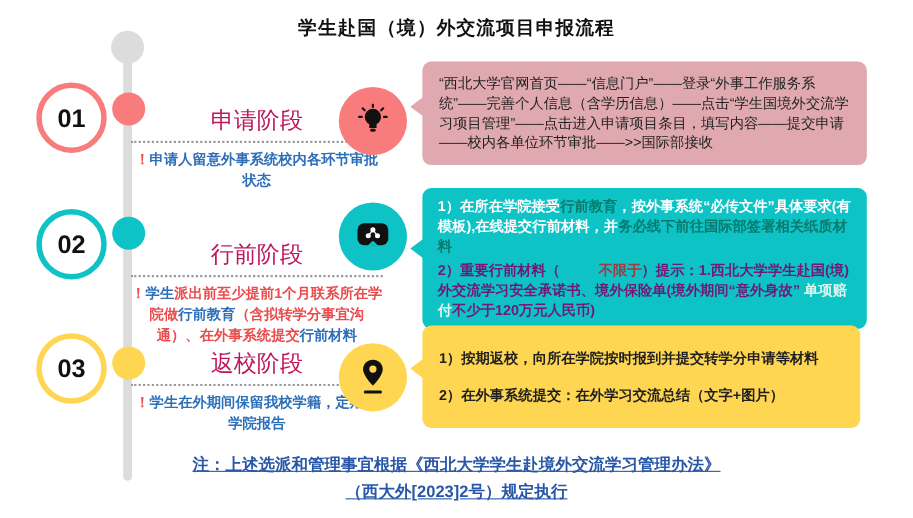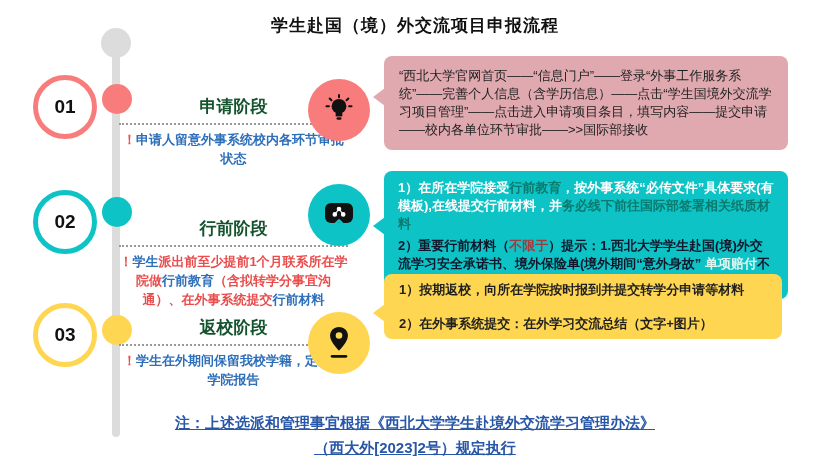--- a/index.html
+++ b/index.html
@@ -21,29 +21,29 @@
   .tl-line{position:absolute;left:112px;top:42px;width:8px;height:395px;
     border-radius:4px;background:var(--gray);}
   .tl-dot{position:absolute;left:102px;width:30px;height:30px;border-radius:50%;}
   .dot-1{top:84px;background:var(--salmon);}
   .dot-2{top:197px;background:var(--teal);}
   .dot-3{top:315px;background:var(--yellow);}
 
   
   .num-circle{position:absolute;left:33px;width:64px;height:64px;border-radius:50%;
     background:#fff;display:flex;align-items:center;justify-content:center;
-    font-size:19px;font-weight:800;color:#111;}
+    font-size:23px;font-weight:800;color:#111;}
   .num-1{top:75px;border:5px solid var(--salmon);}
   .num-2{top:190px;border:5px solid var(--teal);text-align:right;}
   .num-3{top:303px;border:5px solid var(--yellow);}
 
   
   .mid{position:absolute;left:119px;width:229px;text-align:center;}
   .mid-1{top:95px;} .mid-2{top:217px;} .mid-3{top:316px;}
-  .stage-label{font-size:17px;font-weight:700;color:#14532d;padding-bottom:5px;
+  .stage-label{font-size:21px;font-weight:400;color:#be185d;padding-bottom:5px;
     border-bottom:2px dotted #999;}
   .stage-warning{margin-top:5px;font-size:13px;font-weight:700;line-height:19px;}
 
   
   .icon-circle{position:absolute;left:308px;width:62px;height:62px;border-radius:50%;
     display:flex;align-items:center;justify-content:center;}
   .ic-1{top:79px;background:var(--salmon);}
   .ic-2{top:184px;background:var(--teal);}
   .ic-3{top:312px;background:var(--yellow);}
 
@@ -54,30 +54,30 @@
     border-right:12px solid #000;}
   .bubble p{margin:0;}
   .bubble-pink{top:56px;width:404px;padding:11px 15px;background:var(--pink);
     color:#1f1f1f;font-weight:400;line-height:18px;}
   .bubble-pink::before{top:32px;border-right-color:var(--pink);}
   .bubble-teal{top:171px;width:404px;padding:8px 14px;background:var(--teal);
     color:#fff;font-weight:700;line-height:18px;}
   .bubble-teal::before{top:46px;border-right-color:var(--teal);}
   .bubble-teal p{margin-bottom:4px;}
   .bubble-teal p:last-child{margin-bottom:0;}
-  .bubble-yellow{top:274px;width:398px;padding:6px 15px;background:var(--yellow);
+  .bubble-yellow{top:296px;width:398px;padding:20px 15px;background:var(--yellow);
     color:#1f1f1f;font-weight:600;line-height:19px;}
   .bubble-yellow::before{top:30px;border-right-color:var(--yellow);}
   .bubble-yellow p{margin-bottom:15px;}
   .bubble-yellow p:last-child{margin-bottom:0;}
 
   
   .sg-red{color:var(--red);} .sg-blue{color:var(--blue);}
-  .sg-green{color:var(--green);} .sg-darkred{color:var(--darkred);}
-  .sg-mint{color:var(--mint);} .sg-dark{color:#0f172a;} .sg-white{color:#fff;margin-top:42px;}
+  .sg-green{color:var(--green);} .sg-darkred{color:var(--darkred);margin-left:35px;}
+  .sg-mint{color:var(--mint);} .sg-dark{color:#701a75;} .sg-white{color:#fff;margin-top:42px;}
 
   
   .note{position:absolute;top:410px;left:0;right:0;text-align:center;
     color:var(--note);font-size:15px;font-weight:700;line-height:25px;text-decoration:underline;}
 </style>
 </head>
 <body>
 
 <div class="canvas">
 

